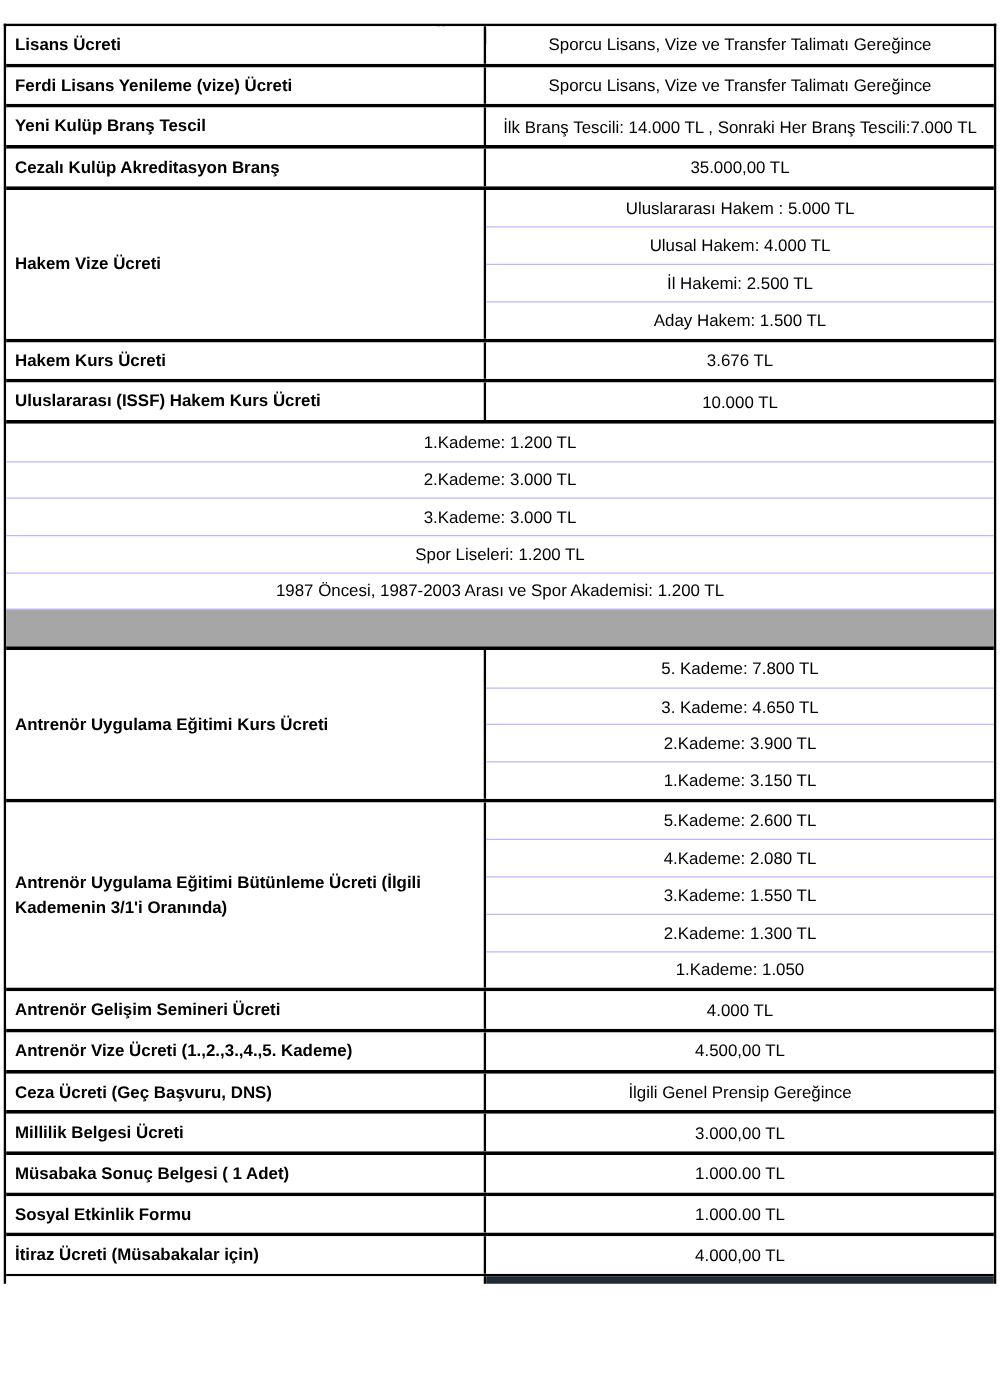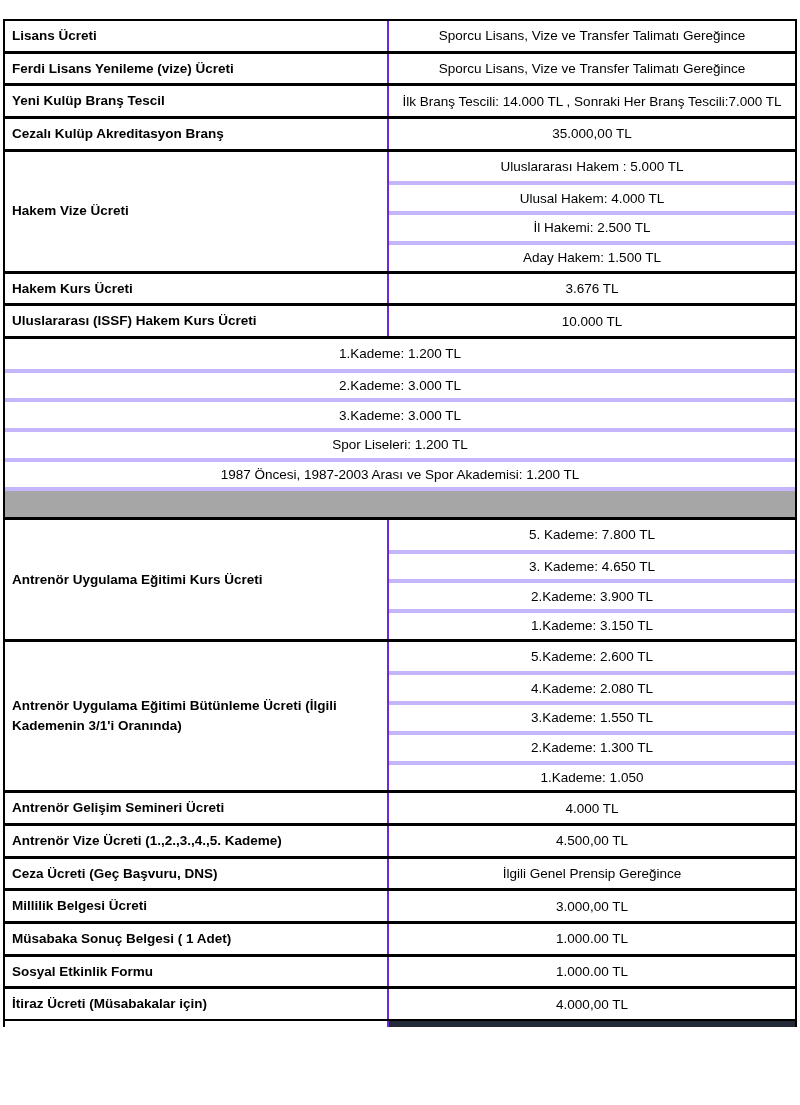--- a/index.html
+++ b/index.html
@@ -25,41 +25,41 @@
     width: 794px;
   }
   .group {
     display: flex;
     border-top: 3px solid #000;
   }
   #rows-container .group:first-child { border-top: none; }
   .label-cell {
     width: 384px;
     flex: 0 0 384px;
-    border-right: 2px solid #6d28d9;
+    border-right: 2px solid #000000;
     display: flex;
     align-items: center;
     padding: 2px 6px 2px 7px;
     font-weight: bold;
     font-size: 13.5px;
     line-height: 1.45;
     background: #fff;
   }
   .values {
     flex: 1 1 auto;
     display: flex;
     flex-direction: column;
   }
   .value-cell {
     height: 29.7px;
     display: flex;
     align-items: center;
     justify-content: center;
     font-size: 13.5px;
-    border-top: 4px solid #c4b5fd;
+    border-top: 1px solid #c4b5fd;
     background: #fff;
     text-align: center;
     padding: 0 4px;
   }
   .values .value-cell:first-child { border-top: none; }
   
   .dark-stub { border-top: 2px solid #000; height: 8px; }
   .dark-stub .label-cell { padding: 0; }
   .dark-bar { flex: 1 1 auto; height: 100%; }
 </style>

